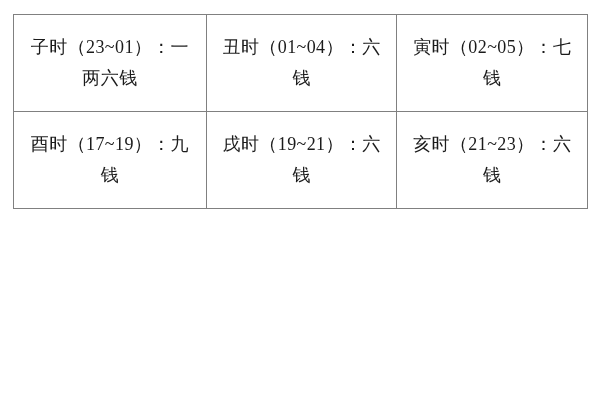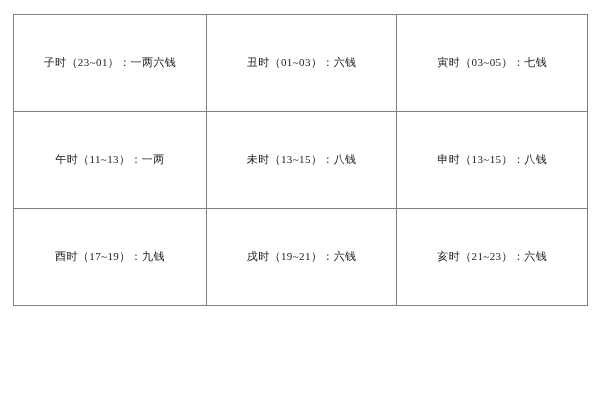--- a/index.html
+++ b/index.html
@@ -29,21 +29,21 @@
     border-collapse: collapse;
     table-layout: fixed;
     background: #ffffff;
   }
   #hour-table td {
     border: 1px solid #808080;
     vertical-align: middle;
     text-align: center;
     height: 88px;
     padding: 4px 10px;
-    font-size: 11px;
+    font-size: 18px;
     line-height: 1.75;
     letter-spacing: 0.4px;
     color: #1b1b1b;
     word-break: break-all;
   }
   .col-a { width: 33.6%; }
   .col-b { width: 33.2%; }
   .col-c { width: 33.2%; }
 </style>
 </head>
@@ -53,27 +53,22 @@
 
   <table id="hour-table">
     <colgroup>
       <col class="col-a">
       <col class="col-b">
       <col class="col-c">
     </colgroup>
     <tbody>
       <tr>
         <td>子时（23~01）：一两六钱</td>
-        <td>丑时（01~03）：六钱</td>
-        <td>寅时（03~05）：七钱</td>
-      </tr>
-      <tr>
-        <td>午时（11~13）：一两</td>
-        <td>未时（13~15）：八钱</td>
-        <td>申时（13~15）：八钱</td>
+        <td>丑时（01~04）：六钱</td>
+        <td>寅时（02~05）：七钱</td>
       </tr>
       <tr>
         <td>酉时（17~19）：九钱</td>
         <td>戌时（19~21）：六钱</td>
         <td>亥时（21~23）：六钱</td>
       </tr>
     </tbody>
   </table>
 
 </div>

